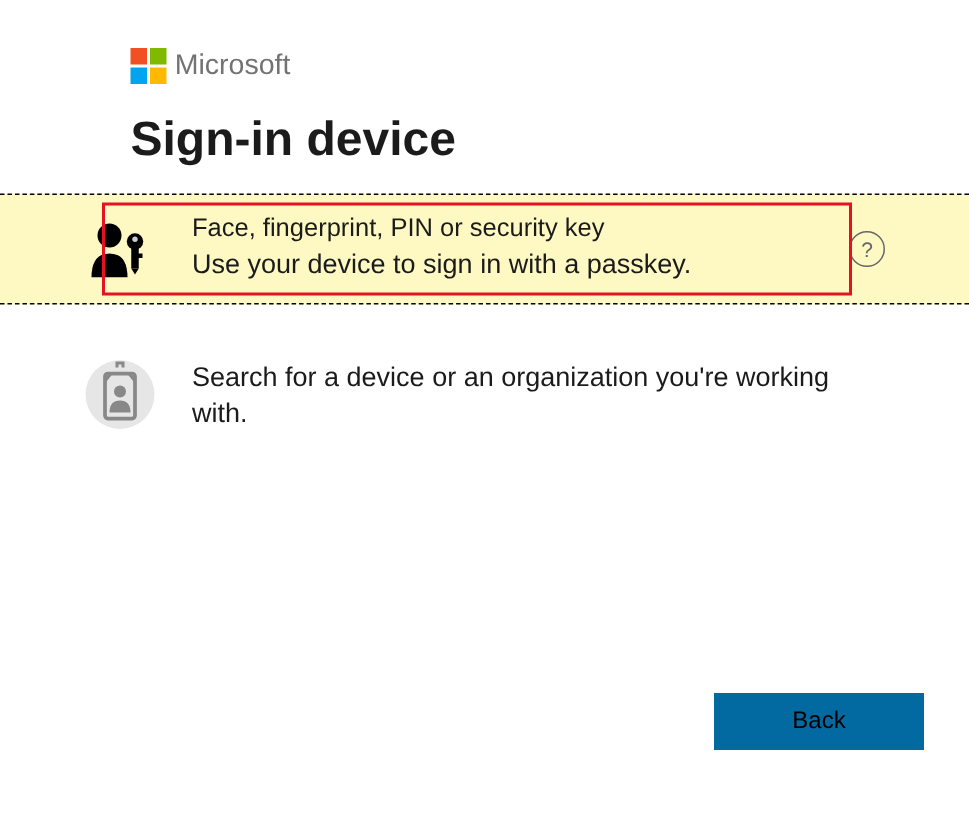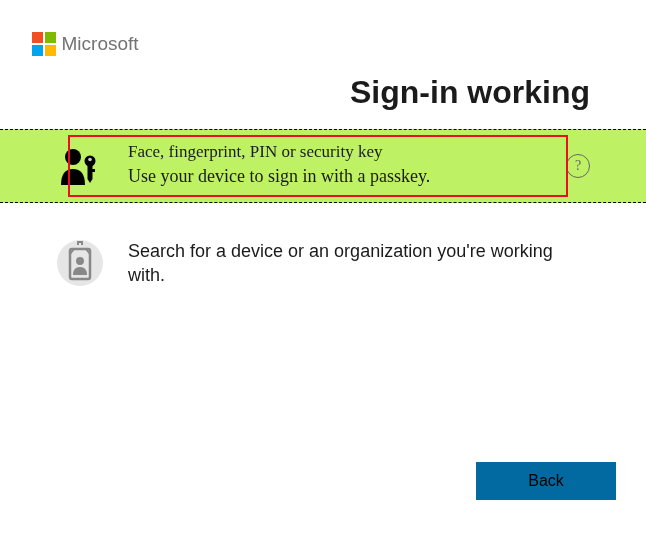--- a/index.html
+++ b/index.html
@@ -11,23 +11,22 @@
       font-family: "Segoe UI", -apple-system, BlinkMacSystemFont, sans-serif;
       background: #ffffff;
       width: 646px;
       height: 546px;
       overflow: hidden;
     }
     .container {
       padding-top: 32px;
     }
     .header {
-      padding-left: 32px;
+      padding-left: 87px;
       padding-right: 56px;
-      text-align: right;
     }
     .logo-row {
       display: flex;
       align-items: center;
       gap: 6px;
       margin-bottom: 18px;
     }
     .ms-logo {
       display: grid;
       grid-template-columns: 11px 11px;
@@ -49,25 +48,24 @@
       color: #1b1b1b;
       margin-bottom: 18px;
     }
     .option-row {
       display: flex;
       align-items: center;
       padding: 12px 56px 12px 56px;
       gap: 24px;
     }
     .option-row.selected {
-      background: #bef264;
+      background: #fef9c3;
       border-top: 1px dashed #000;
       border-bottom: 1px dashed #000;
       position: relative;
-      font-family: Liberation Serif, serif;
     }
     .highlight-box {
       position: absolute;
       border: 2.5px solid #e81123;
       left: 68px;
       right: 78px;
       top: 5px;
       bottom: 5px;
       pointer-events: none;
     }
@@ -132,21 +130,21 @@
   <div class="header">
     <div class="logo-row">
       <div class="ms-logo">
         <div class="sq-r"></div>
         <div class="sq-g"></div>
         <div class="sq-b"></div>
         <div class="sq-y"></div>
       </div>
       <div class="brand">Microsoft</div>
     </div>
-    <h1 class="title">Sign-in working</h1>
+    <h1 class="title">Sign-in device</h1>
   </div>
 
   <div class="option-row selected">
     <div class="highlight-box"></div>
     <div class="option-icon">
       <svg width="44" height="38" viewBox="0 0 44 38">
         <circle cx="15" cy="10" r="8" fill="#000"></circle>
         <path d="M 3 38 Q 3 22 15 22 Q 27 22 27 38 Z" fill="#000"></path>
         <circle cx="32" cy="14" r="5.5" fill="#000"></circle>
         <circle cx="32" cy="12.5" r="1.8" fill="#ccc"></circle>

